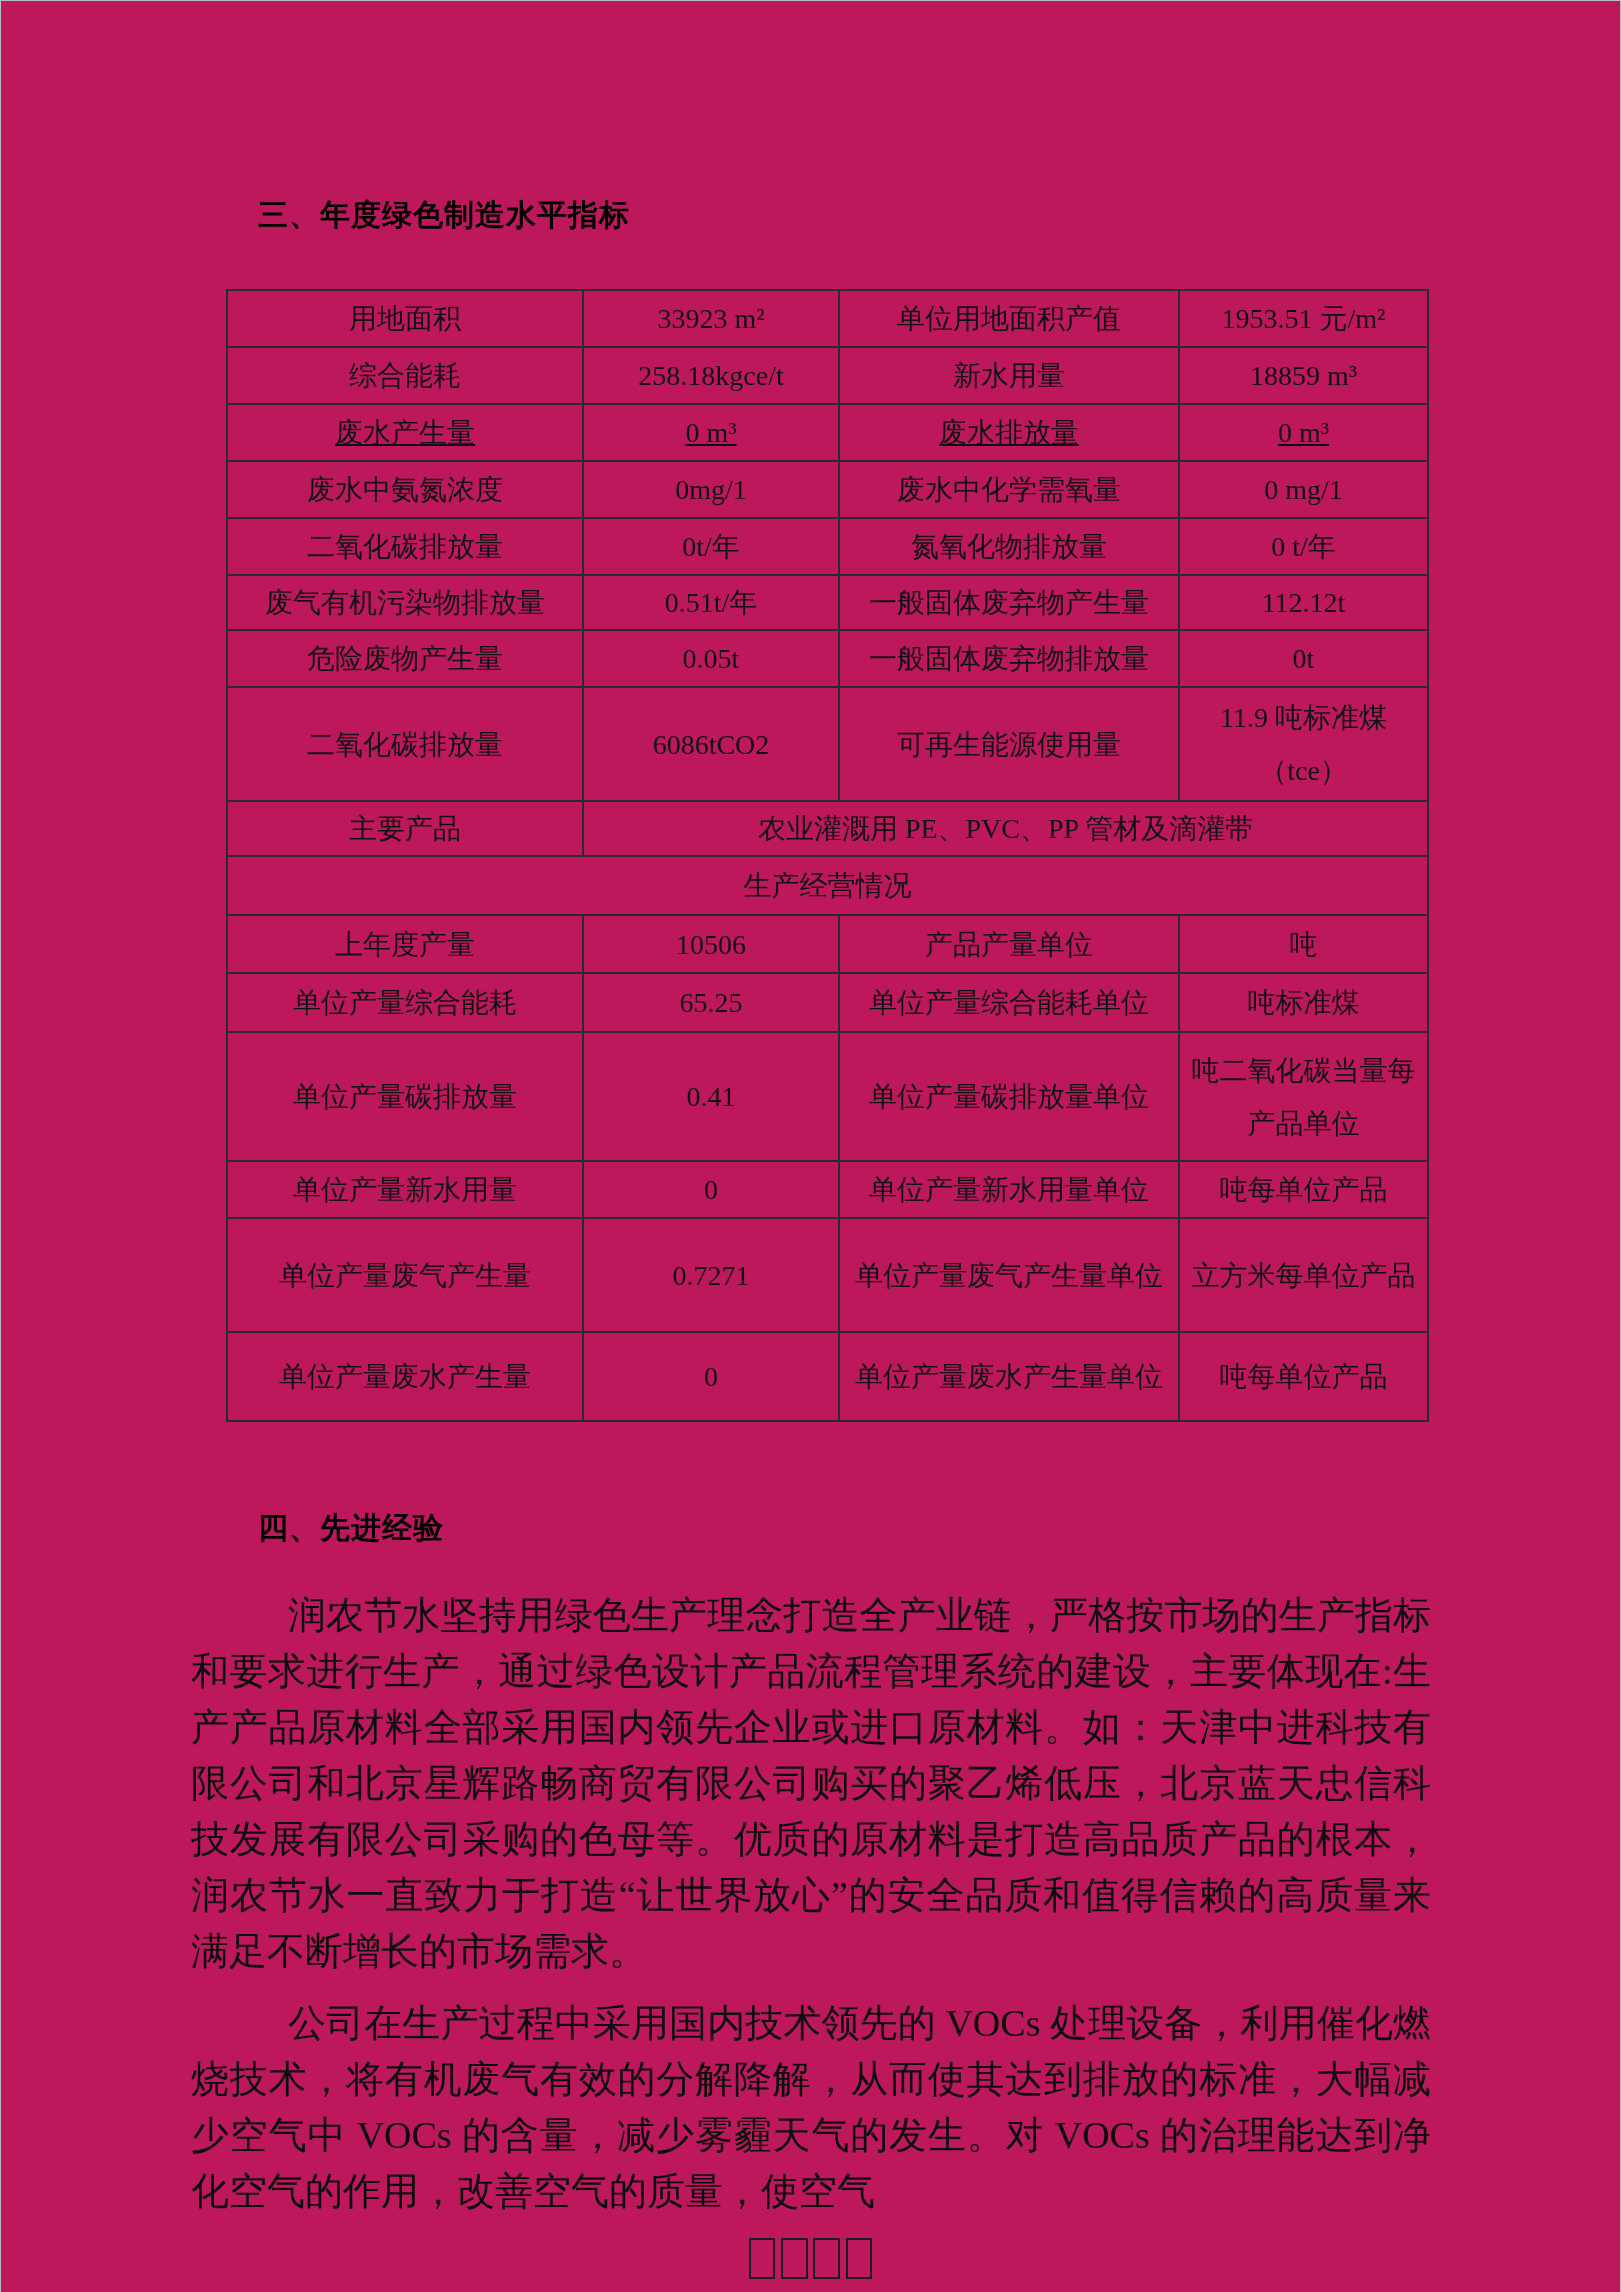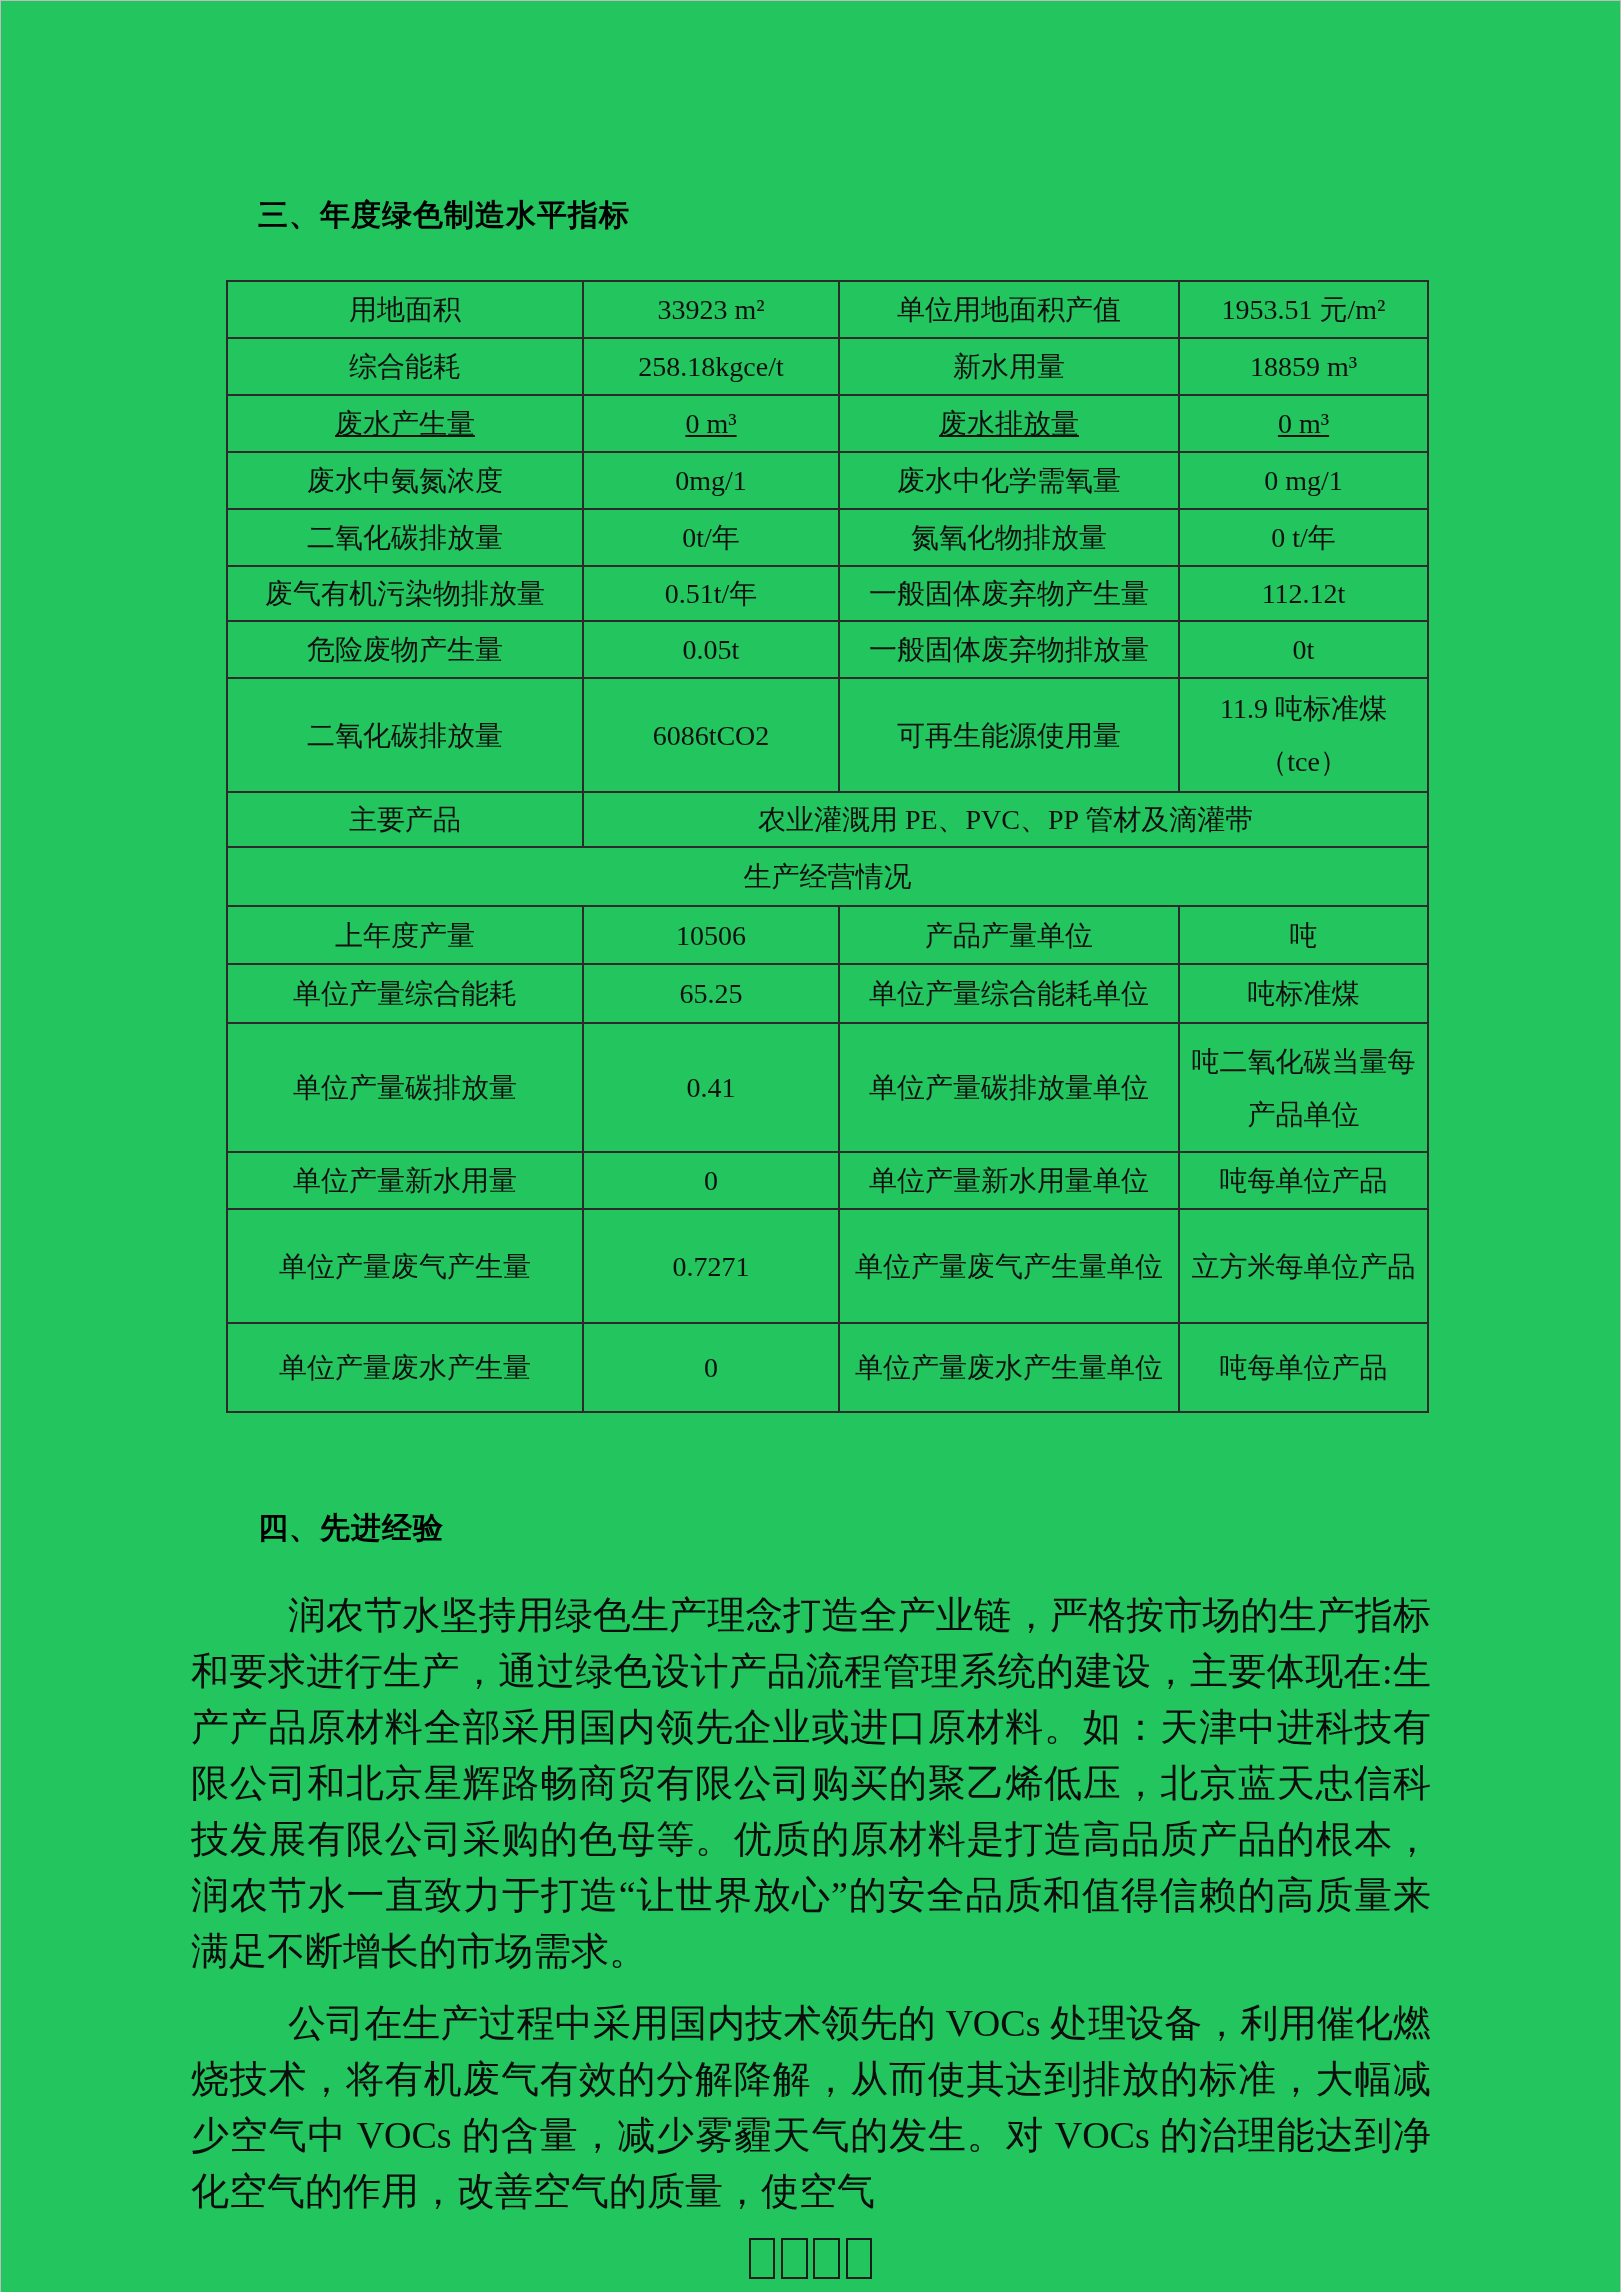--- a/index.html
+++ b/index.html
@@ -1,41 +1,41 @@
 <!DOCTYPE html>
 <html><head>
 <meta charset="utf-8">
 <style>
   html,body{margin:0;padding:0;background:#e8e8e8;}
   .page{
     position:relative;
     width:1621px;height:2293px;
     margin:0 auto;
-    background:#22c55e;
+    background:#be185d;
     border:1px solid #bdbdbd;
     box-sizing:border-box;
     font-family:"Liberation Serif","DejaVu Serif",serif;
     color:#111;
     overflow:hidden;
   }
   .sec-heading{
     position:absolute;
     left:257px;
     font-family:"Liberation Sans","DejaVu Sans",sans-serif;
     font-weight:bold;
     font-size:30px;
     color:#000;
     letter-spacing:1px;
     white-space:nowrap;
   }
   #heading3{top:194px;}
   #heading4{top:1507px;}
   table.metrics{
     position:absolute;
-    left:225px;top:279px;
+    left:225px;top:288px;
     width:1201px;
     border-collapse:collapse;
     table-layout:fixed;
     border:2.9px solid #2b2b2b;
   }
   table.metrics td{
     border:2px solid #2b2b2b;
     text-align:center;
     vertical-align:middle;
     font-size:28px;

